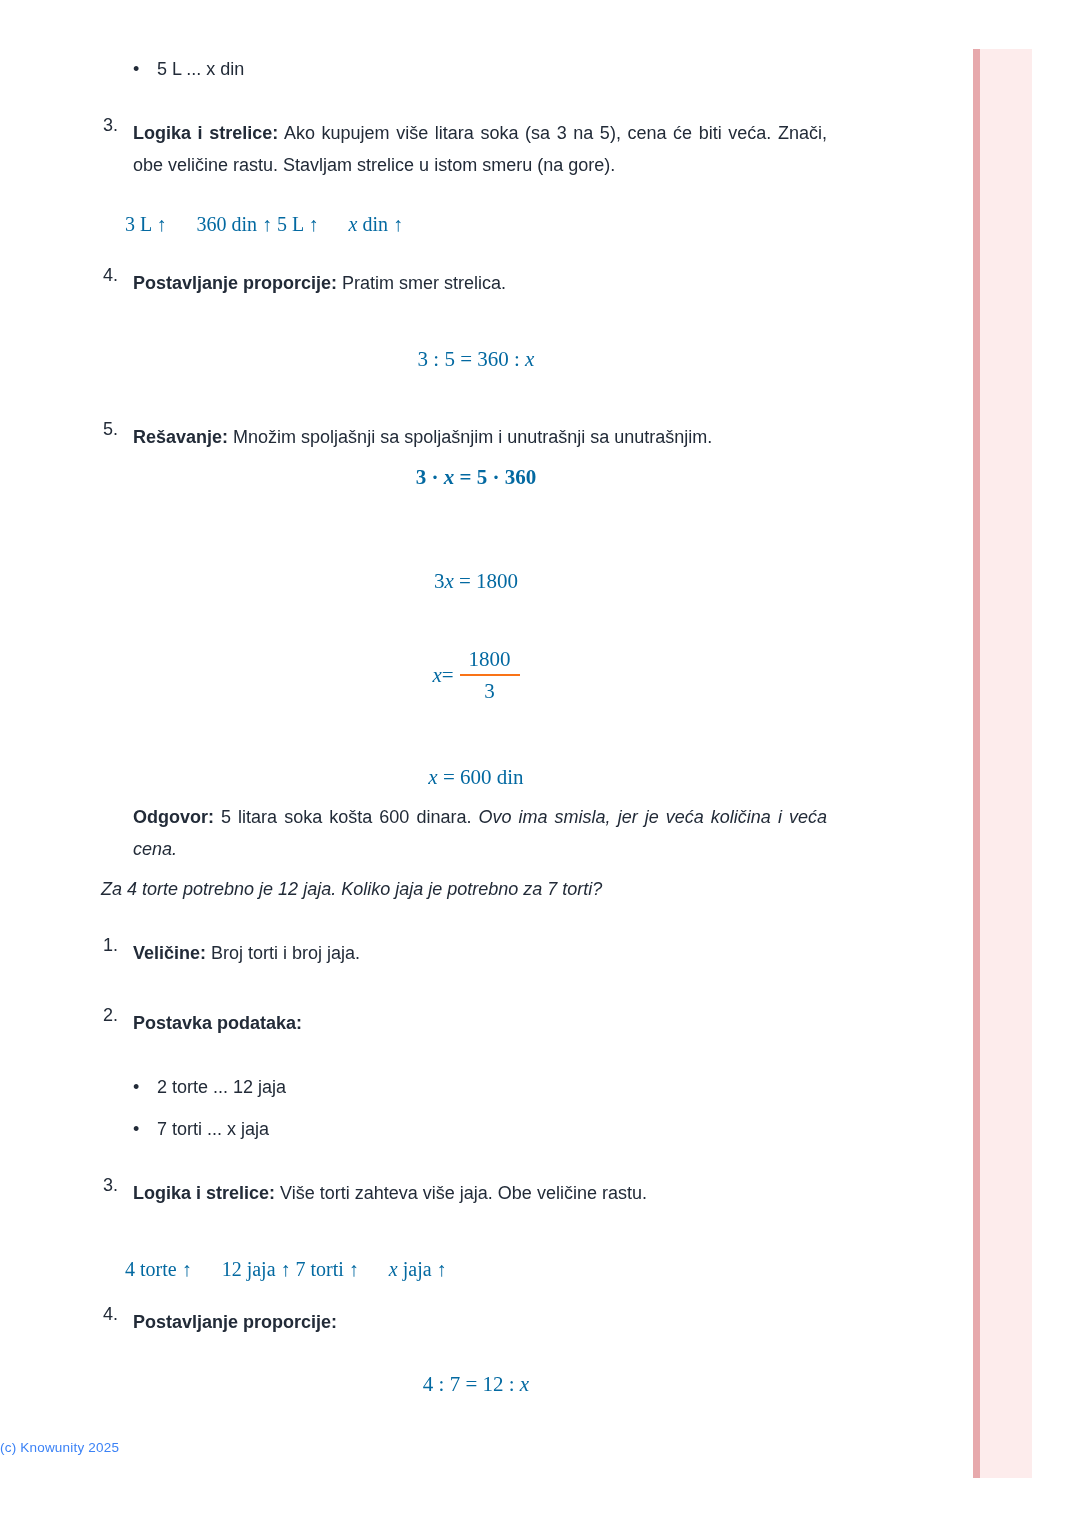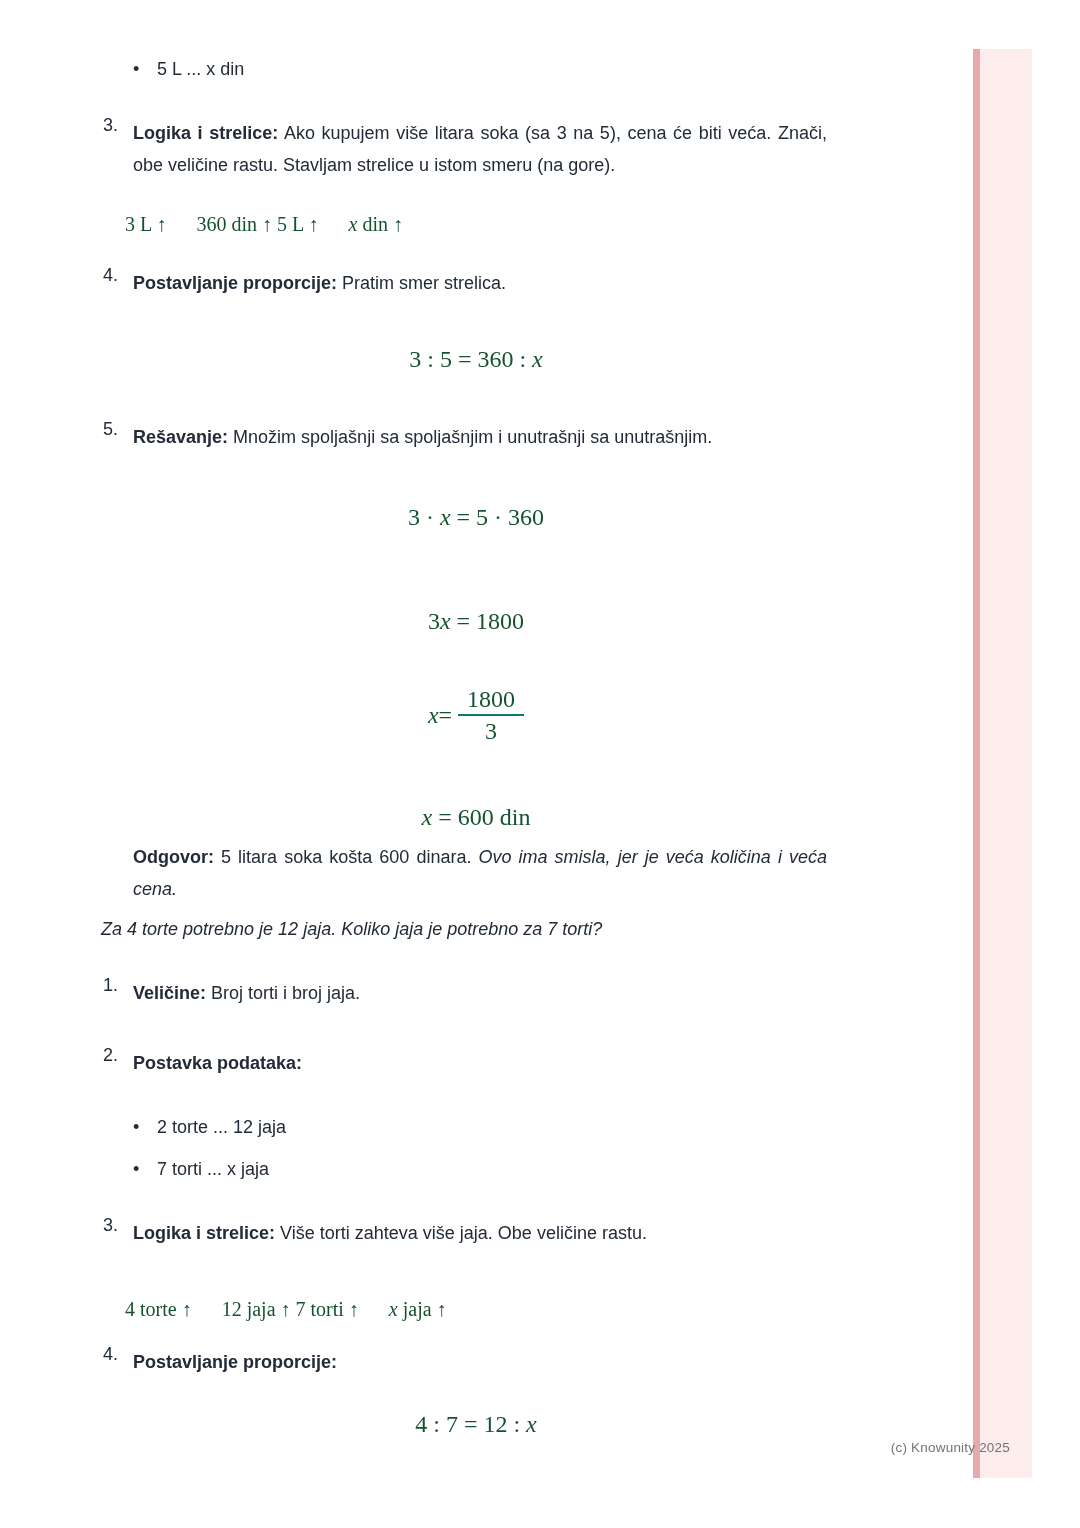--- a/index.html
+++ b/index.html
@@ -6,56 +6,56 @@
   body{
     width:1080px;height:1528px;position:relative;overflow:hidden;
     background:#ffffff;
     font-family:"Liberation Sans",sans-serif;
     color:#222b38;
   }
   
   .side-bar{position:absolute;left:973px;top:49px;width:59px;height:1429px;background:#fdecec;z-index:1;}
   .side-stripe{position:absolute;left:0;top:0;width:7px;height:100%;background:#e7a9ac;}
   
-  .footer{position:absolute;top:1440px;left:0;right:70px;text-align:right;
-    font-size:13.5px;color:#737373;z-index:5;letter-spacing:.2px;}
+  .footer{position:absolute;top:1440px;left:0;right:70px;text-align:left;
+    font-size:13.5px;color:#3b82f6;z-index:5;letter-spacing:.2px;}
   
   .content{position:absolute;left:93px;top:0;width:742px;z-index:2;
     font-size:18px;line-height:32px;}
   .content p{margin:8px;}
   b,strong{font-weight:700;}
   .it{font-style:italic;}
   
   .bullet{display:flex;padding-left:40px;}
   .bullet-dot{width:24px;flex:none;}
   
   .step{display:flex;}
   .step-num{width:25px;flex:none;text-align:right;margin-right:7px;}
   .step-text{flex:1;text-align:justify;}
   
-  .math{font-family:"Liberation Serif",serif;color:#14532d;}
+  .math{font-family:"Liberation Serif",serif;color:#0369a1;}
   .math-left{font-size:20px;line-height:30px;padding-left:32px;}
-  .math-center{font-size:24px;line-height:32px;text-align:center;padding-left:24px;}
+  .math-center{font-size:21px;line-height:32px;text-align:center;padding-left:24px;}
   .mvar{font-style:italic;font-family:"Liberation Serif",serif;}
   .m-seg.wide{margin-right:30px;}
   
   .frac-line{display:flex;align-items:center;justify-content:center;height:76px;}
   .frac{display:inline-flex;flex-direction:column;text-align:center;margin-left:6px;line-height:30px;}
-  .frac-num{padding:0 9px;border-bottom:2px solid #0f766e;}
+  .frac-num{padding:0 9px;border-bottom:2px solid #f97316;}
   
   .heading{font-weight:700;font-size:19px;}
   .answer{padding-left:32px;text-align:justify;}
   
   .mt-bullet1{margin-top:53px;}
   .mt-step3{margin-top:24px;}
   .mt-arrows1{margin-top:20px;}
   .mt-step4{margin-top:20px;}
   .mt-eq1{margin-top:36px;}
   .mt-step5{margin-top:38px;}
-  .mt-eq2{margin-top:40px;}
+  .mt-eq2{font-weight:bold;}
   .mt-eq3{margin-top:72px;}
   .mt-frac{margin-top:40px;}
   .mt-eq4{margin-top:48px;}
   .mt-answer{margin-top:40px;}
   .mt-heading{margin-top:23px;}
   .mt-intro{margin-top:24px;font-style:italic;}
   .mt-step1{margin-top:24px;}
   .mt-step2{margin-top:22px;}
   .mt-b1{margin-top:24px;}
   .mt-b2{margin-top:10px;}

